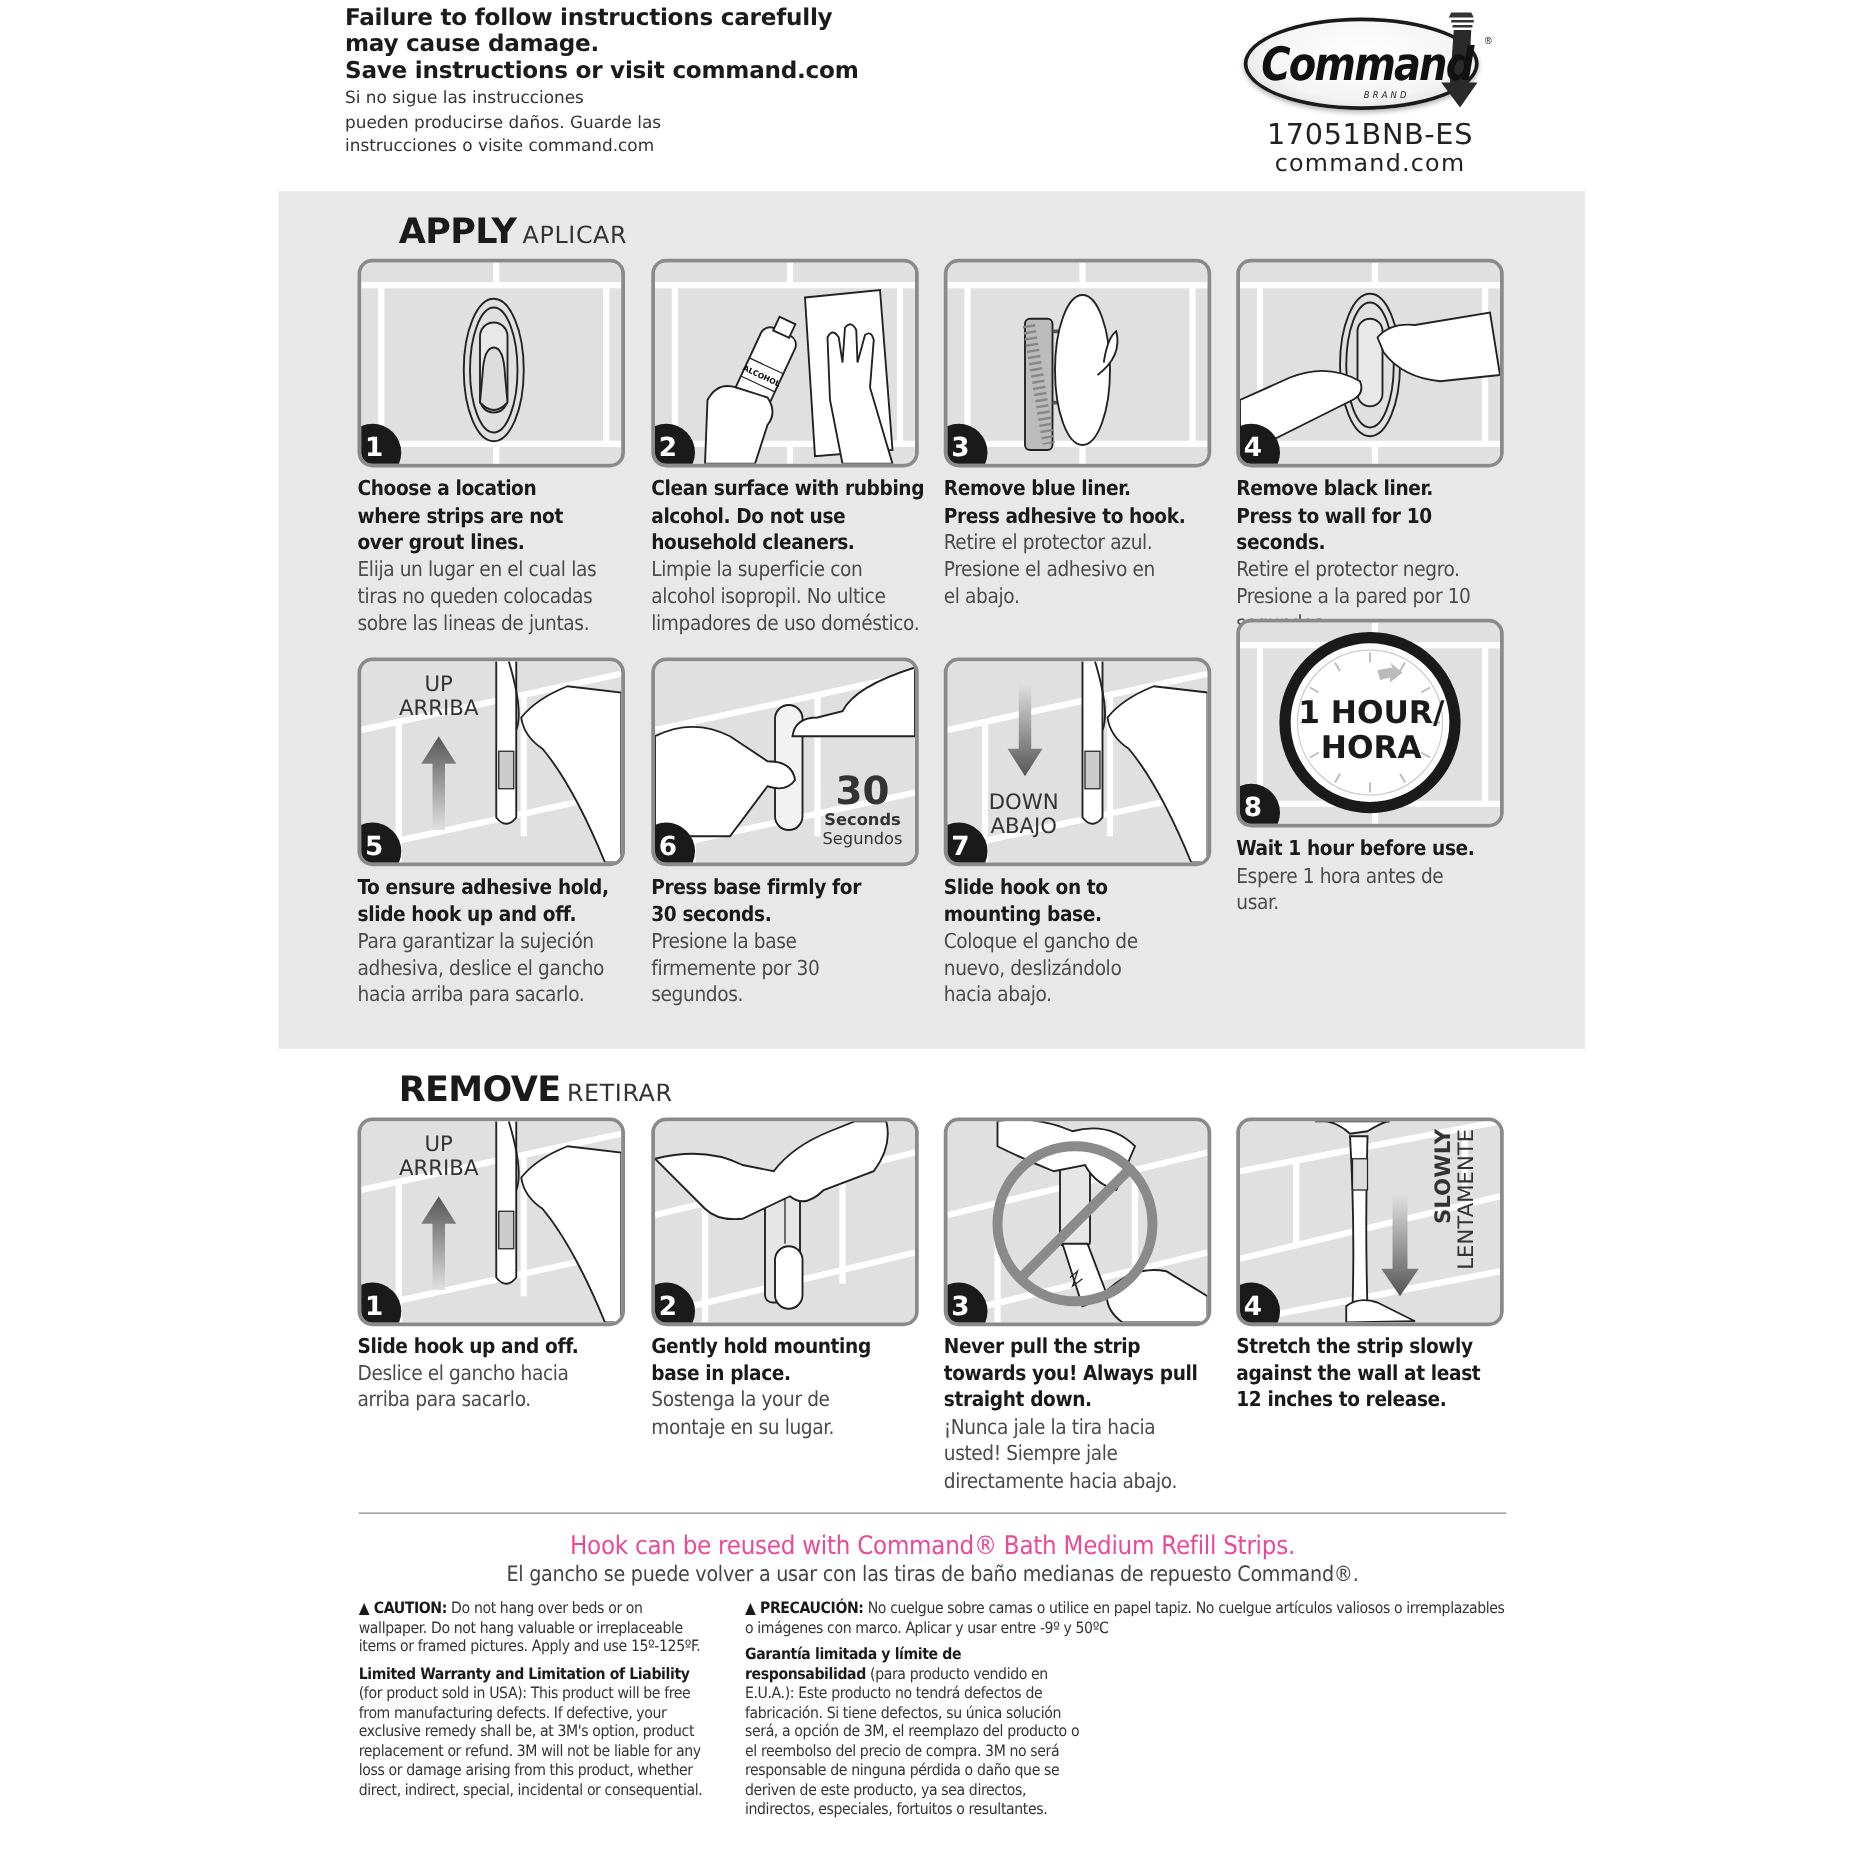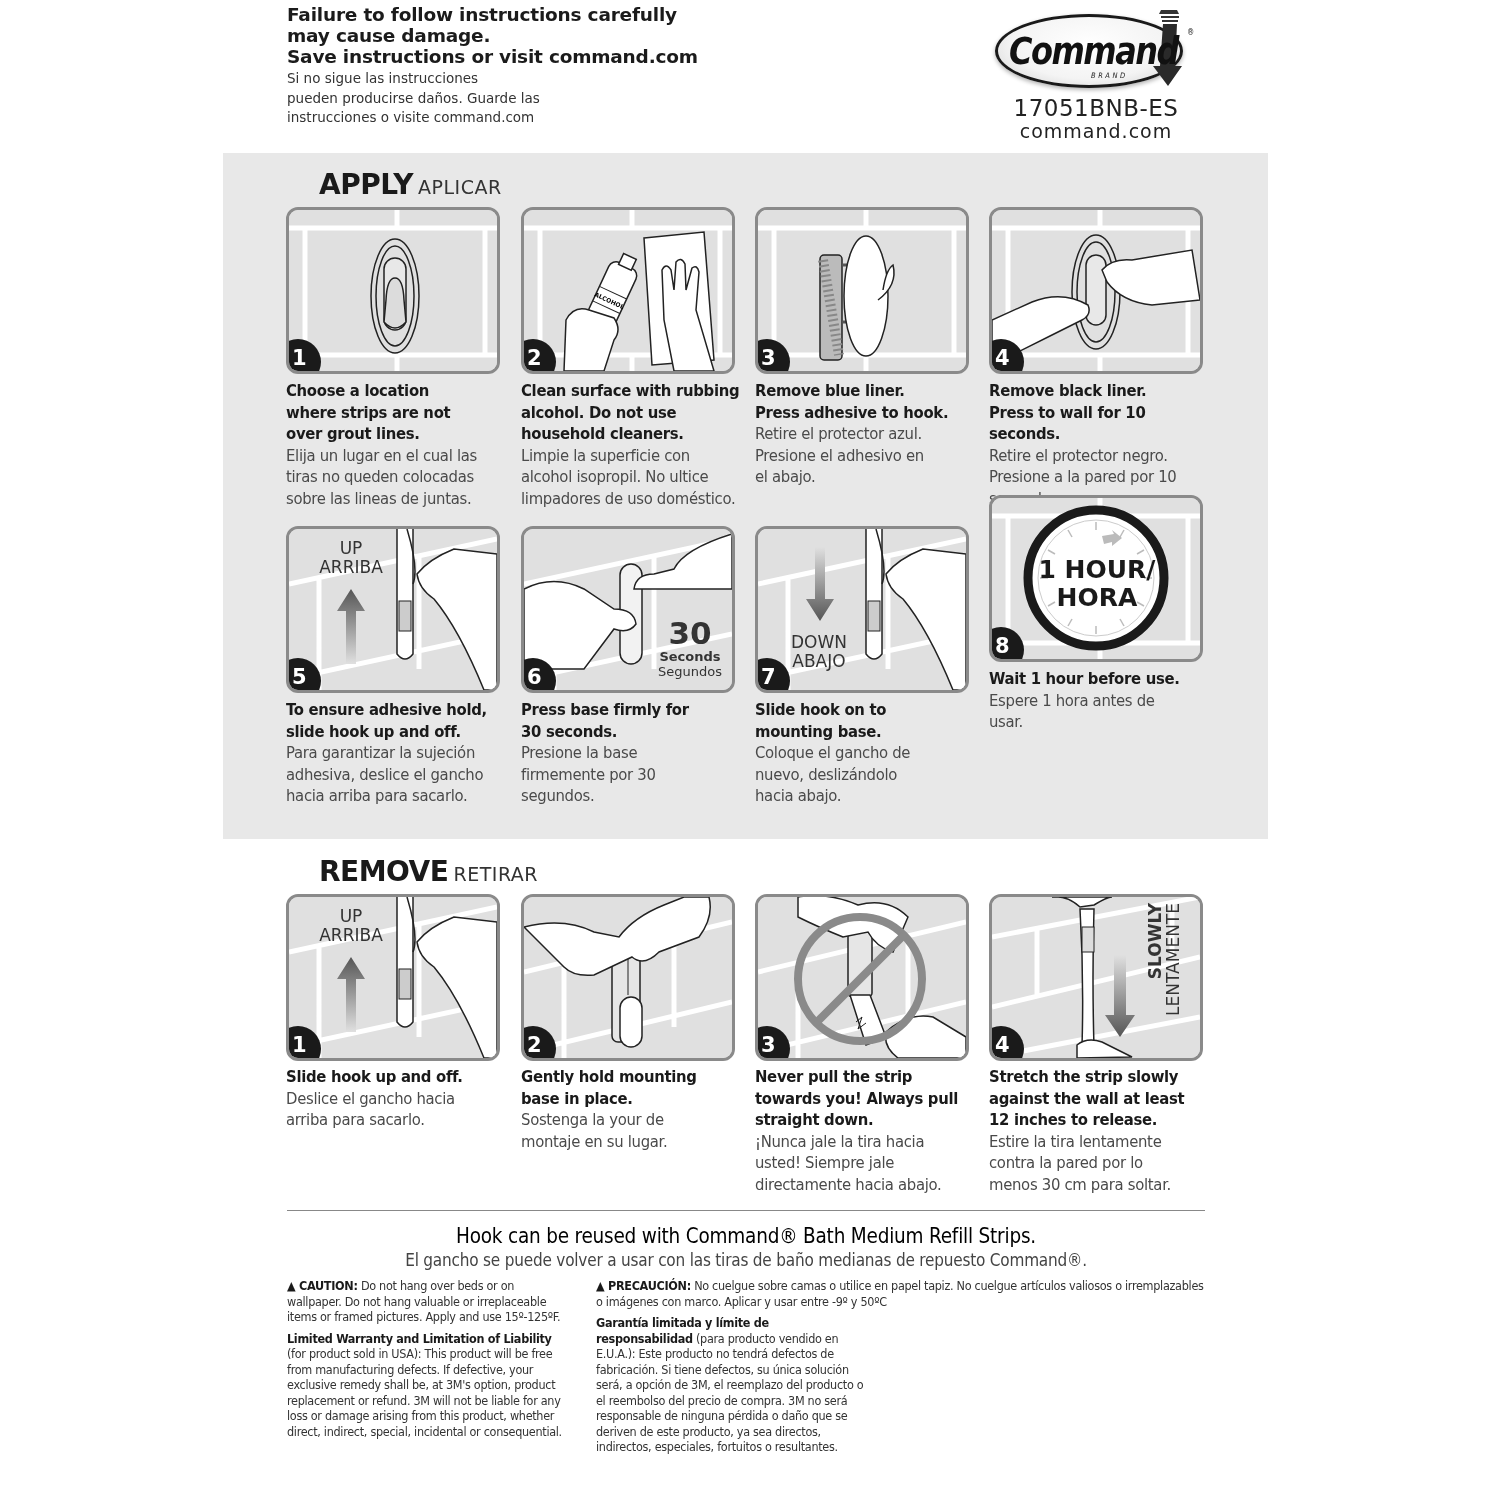--- a/index.html
+++ b/index.html
@@ -1,19 +1,19 @@
 <!DOCTYPE html>
 <html><head>
 <meta charset="utf-8">
 <style>
   * { box-sizing: border-box; margin: 0; padding: 0; }
   html, body { width: 1492px; height: 1492px; background: #ffffff; overflow: hidden; }
   body { position: relative; font-family: "DejaVu Sans Condensed", "DejaVu Sans", sans-serif; color: #1a1a1a; }
 
-  .header-warn { position: absolute; left: 287px; top: 4px; width: 420px; }
+  .header-warn { position: absolute; left: 276px; top: 4px; width: 420px; }
   .warn-en { font-family: "DejaVu Sans", sans-serif; font-size: 18.5px; line-height: 21px; font-weight: bold; color: #1b1b1b; letter-spacing: -0.2px; }
   .warn-es { font-family: "DejaVu Sans", sans-serif; font-size: 13.5px; line-height: 19.5px; color: #333; margin-top: 2px; }
 
   .logo-block { position: absolute; left: 985px; top: 4px; width: 222px; text-align: center; }
   .logo { position: relative; width: 210px; height: 90px; margin: 0 auto; }
   .logo-oval { position: absolute; left: 4px; top: 10px; width: 188px; height: 74px; border-radius: 50%; background: radial-gradient(ellipse at 50% 40%, #ffffff 0%, #f4f4f4 60%, #cfcfcf 100%); border: 3px solid #1a1a1a; box-shadow: 0 2px 4px rgba(0,0,0,0.3); }
   .logo-word { position: absolute; left: 18px; top: 28px; font-family: "DejaVu Sans", sans-serif; font-weight: bold; font-style: italic; font-size: 32px; letter-spacing: -1.5px; color: #111; transform: scaleY(1.15); }
   .logo-brand { position: absolute; left: 100px; top: 67px; font-size: 7.5px; letter-spacing: 2.5px; font-style: italic; color: #222; }
   .logo-reg { position: absolute; left: 196px; top: 24px; font-size: 8px; }
   .logo-arrow { position: absolute; left: 158px; top: 4px; width: 34px; height: 80px; }
@@ -31,21 +31,21 @@
   .panel svg.art { position: absolute; left: 0; top: 0; width: 100%; height: 100%; }
   .num-badge { position: absolute; left: -14px; bottom: -14px; width: 46px; height: 46px; border-radius: 50%; background: #1a1a1a; }
   .num-text { position: absolute; left: 3px; bottom: 1px; font-family: "DejaVu Sans", sans-serif; font-weight: bold; font-size: 21px; color: #fff; }
   .cap-en { margin-top: 6px; font-size: 16.5px; line-height: 21.5px; font-weight: bold; color: #1a1a1a; letter-spacing: -0.3px; }
   .cap-es { font-size: 16.5px; line-height: 21.5px; color: #4a4a4a; letter-spacing: -0.3px; }
   .remove-step .cap-en { margin-top: 5px; }
 
   .overlay-text { position: absolute; font-family: "DejaVu Sans", sans-serif; text-align: center; color: #333; }
 
   .divider { position: absolute; left: 287px; top: 1210px; width: 918px; height: 1px; background: #888; }
-  .reuse-en { position: absolute; left: 287px; top: 1224px; width: 918px; text-align: center; font-size: 20.5px; color: #000000; letter-spacing: -0.2px; }
+  .reuse-en { position: absolute; left: 287px; top: 1224px; width: 918px; text-align: center; font-size: 20.5px; color: #ec4899; letter-spacing: -0.2px; }
   .reuse-es { position: absolute; left: 287px; top: 1250px; width: 918px; text-align: center; font-size: 17px; color: #444; letter-spacing: -0.2px; }
 
   .fine { position: absolute; font-size: 12.5px; line-height: 15.5px; color: #333; letter-spacing: -0.3px; }
   .fine b { color: #1a1a1a; }
   .fine .para + .para { margin-top: 6px; }
 </style>
 </head>
 <body>
 
 <div class="header-warn">
@@ -432,25 +432,20 @@
       </div>
     </div>
     <div class="num-badge"></div>
     <div class="num-text">4</div>
   </div>
   <div class="cap-en">
     <div>Stretch the strip slowly</div>
     <div>against the wall at least</div>
     <div>12 inches to release.</div>
   </div>
-  <div class="cap-es">
-    <div>Estire la tira lentamente</div>
-    <div>contra la pared por lo</div>
-    <div>menos 30 cm para soltar.</div>
-  </div>
 </div>
 
 <div class="divider"></div>
 <div class="reuse-en">Hook can be reused with Command® Bath Medium Refill Strips.</div>
 <div class="reuse-es">El gancho se puede volver a usar con las tiras de baño medianas de repuesto Command®.</div>
 
 <div class="fine" style="left:287px; top:1278px; width:275px;">
   <div class="para">
     <b><span>▲</span> <span>CAUTION:</span></b>
     <span>Do not hang over beds or on wallpaper. Do not hang valuable or irreplaceable items or framed pictures. Apply and use 15º-125ºF.</span>

